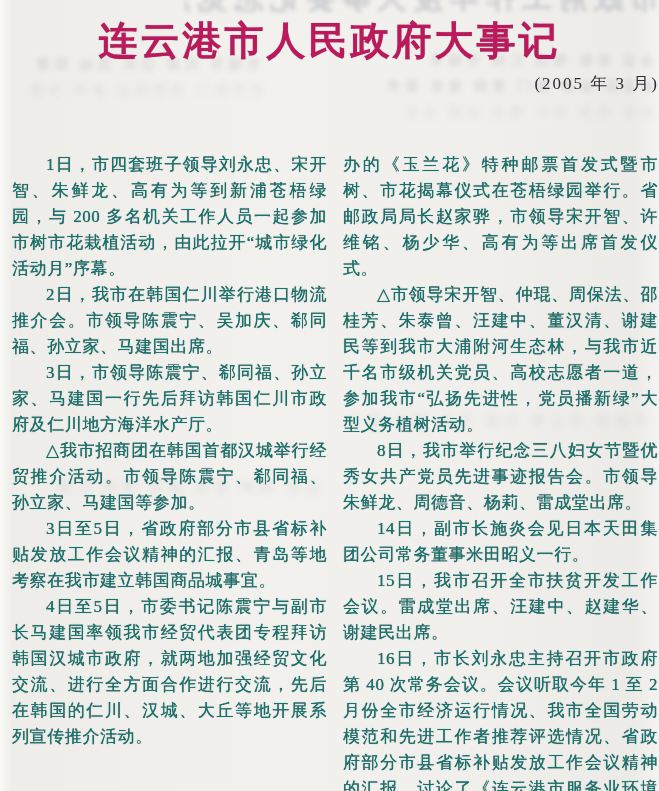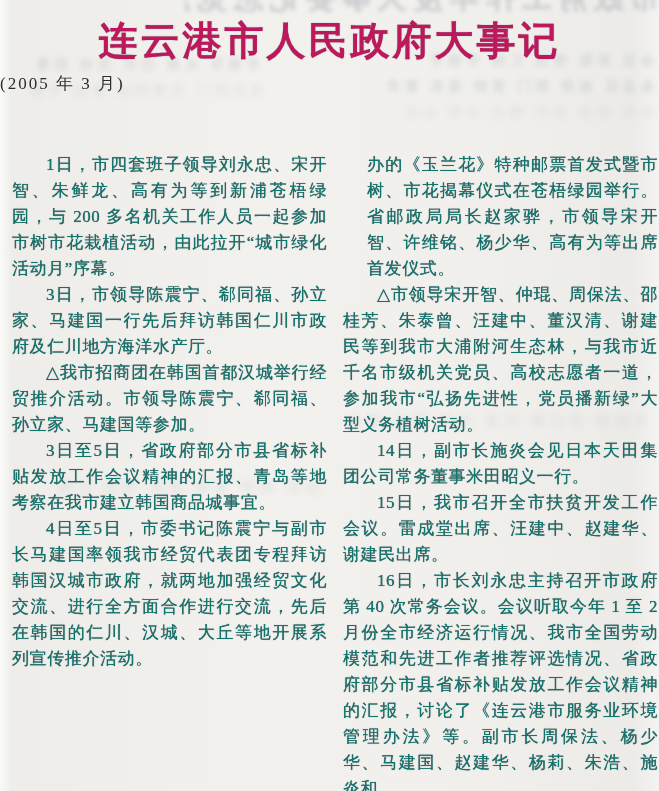--- a/index.html
+++ b/index.html
@@ -53,21 +53,21 @@
     font-weight: bold;
     letter-spacing: 3px;
     color: #be185d;
     text-shadow: 0 0 1px rgba(25,25,30,0.55);
   }
   .subtitle {
     position: absolute;
     top: 72px;
     left: 0;
     width: 100%;
-    text-align: left;
+    text-align: right;
     font-size: 17px;
     letter-spacing: 2px;
     color: #2c2c32;
   }
   .columns {
     position: absolute;
     top: 152px;
     left: 12px;
     width: 645px;
     display: flex;
@@ -80,21 +80,21 @@
   .column p {
     margin: 0;
     font-size: 17px;
     line-height: 26px;
     text-align: justify;
     letter-spacing: 0.6px;
     color: #0f766e;
     text-indent: 2em;
     text-shadow: 0 0 0.7px rgba(35,35,45,0.8);
   }
-  .column p.no-indent { text-indent: 0; margin-left: 24px; }
+  .column p.no-indent { text-indent: 0; }
 </style>
 </head>
 <body>
 
 <div class="page">
 
   <div class="bleed big" style="top:-22px; left:185px; width:474px; height:34px;">市政府工作年度大事要记总览汇编</div>
   <div class="bleed soft" style="top:56px; left:30px; font-size:14px; width:230px;">市领导 出席 仪式 活动 部署</div>
   <div class="bleed softer" style="top:82px; left:24px; font-size:14px; width:240px;">有关部门 负责同志 参加 专题 调研</div>
   <div class="bleed soft" style="top:52px; left:392px; font-size:14px; width:262px;">会议 听取 情况 汇报 市领导</div>
@@ -103,28 +103,30 @@
   <div class="bleed softer" style="top:412px; left:352px; font-size:15px; width:296px;">市政府 办公室 印发 文件 通知 要求</div>
   <div class="bleed softer" style="top:478px; left:40px; font-size:15px; width:280px;">会议 精神 贯彻 落实 情况 汇报</div>
 
   <div class="title">连云港市人民政府大事记</div>
 
   <div class="subtitle">(2005 年 3 月)</div>
 
   <div class="columns">
     <div class="column">
       <p>1日，市四套班子领导刘永忠、宋开智、朱鲜龙、高有为等到新浦苍梧绿园，与 200 多名机关工作人员一起参加市树市花栽植活动，由此拉开“城市绿化活动月”序幕。</p>
+      <p>2日，我市在韩国仁川举行港口物流推介会。市领导陈震宁、吴加庆、郗同福、孙立家、马建国出席。</p>
       <p>3日，市领导陈震宁、郗同福、孙立家、马建国一行先后拜访韩国仁川市政府及仁川地方海洋水产厅。</p>
       <p>△我市招商团在韩国首都汉城举行经贸推介活动。市领导陈震宁、郗同福、孙立家、马建国等参加。</p>
       <p>3日至5日，省政府部分市县省标补贴发放工作会议精神的汇报、青岛等地考察在我市建立韩国商品城事宜。</p>
       <p>4日至5日，市委书记陈震宁与副市长马建国率领我市经贸代表团专程拜访韩国汉城市政府，就两地加强经贸文化交流、进行全方面合作进行交流，先后在韩国的仁川、汉城、大丘等地开展系列宣传推介活动。</p>
 
     </div>
     <div class="column">
       <p class="no-indent">办的《玉兰花》特种邮票首发式暨市树、市花揭幕仪式在苍梧绿园举行。省邮政局局长赵家骅，市领导宋开智、许维铭、杨少华、高有为等出席首发仪式。</p>
       <p>△市领导宋开智、仲琨、周保法、邵桂芳、朱泰曾、汪建中、董汉清、谢建民等到我市大浦附河生态林，与我市近千名市级机关党员、高校志愿者一道，参加我市“弘扬先进性，党员播新绿”大型义务植树活动。</p>
+      <p>8日，我市举行纪念三八妇女节暨优秀女共产党员先进事迹报告会。市领导朱鲜龙、周德音、杨莉、雷成堂出席。</p>
       <p>14日，副市长施炎会见日本天田集团公司常务董事米田昭义一行。</p>
       <p>15日，我市召开全市扶贫开发工作会议。雷成堂出席、汪建中、赵建华、谢建民出席。</p>
       <p>16日，市长刘永忠主持召开市政府第 40 次常务会议。会议听取今年 1 至 2 月份全市经济运行情况、我市全国劳动模范和先进工作者推荐评选情况、省政府部分市县省标补贴发放工作会议精神的汇报，讨论了《连云港市服务业环境管理办法》等。副市长周保法、杨少华、马建国、赵建华、杨莉、朱浩、施炎和</p>
     </div>
   </div>
 
 </div>
 
 </body></html>

